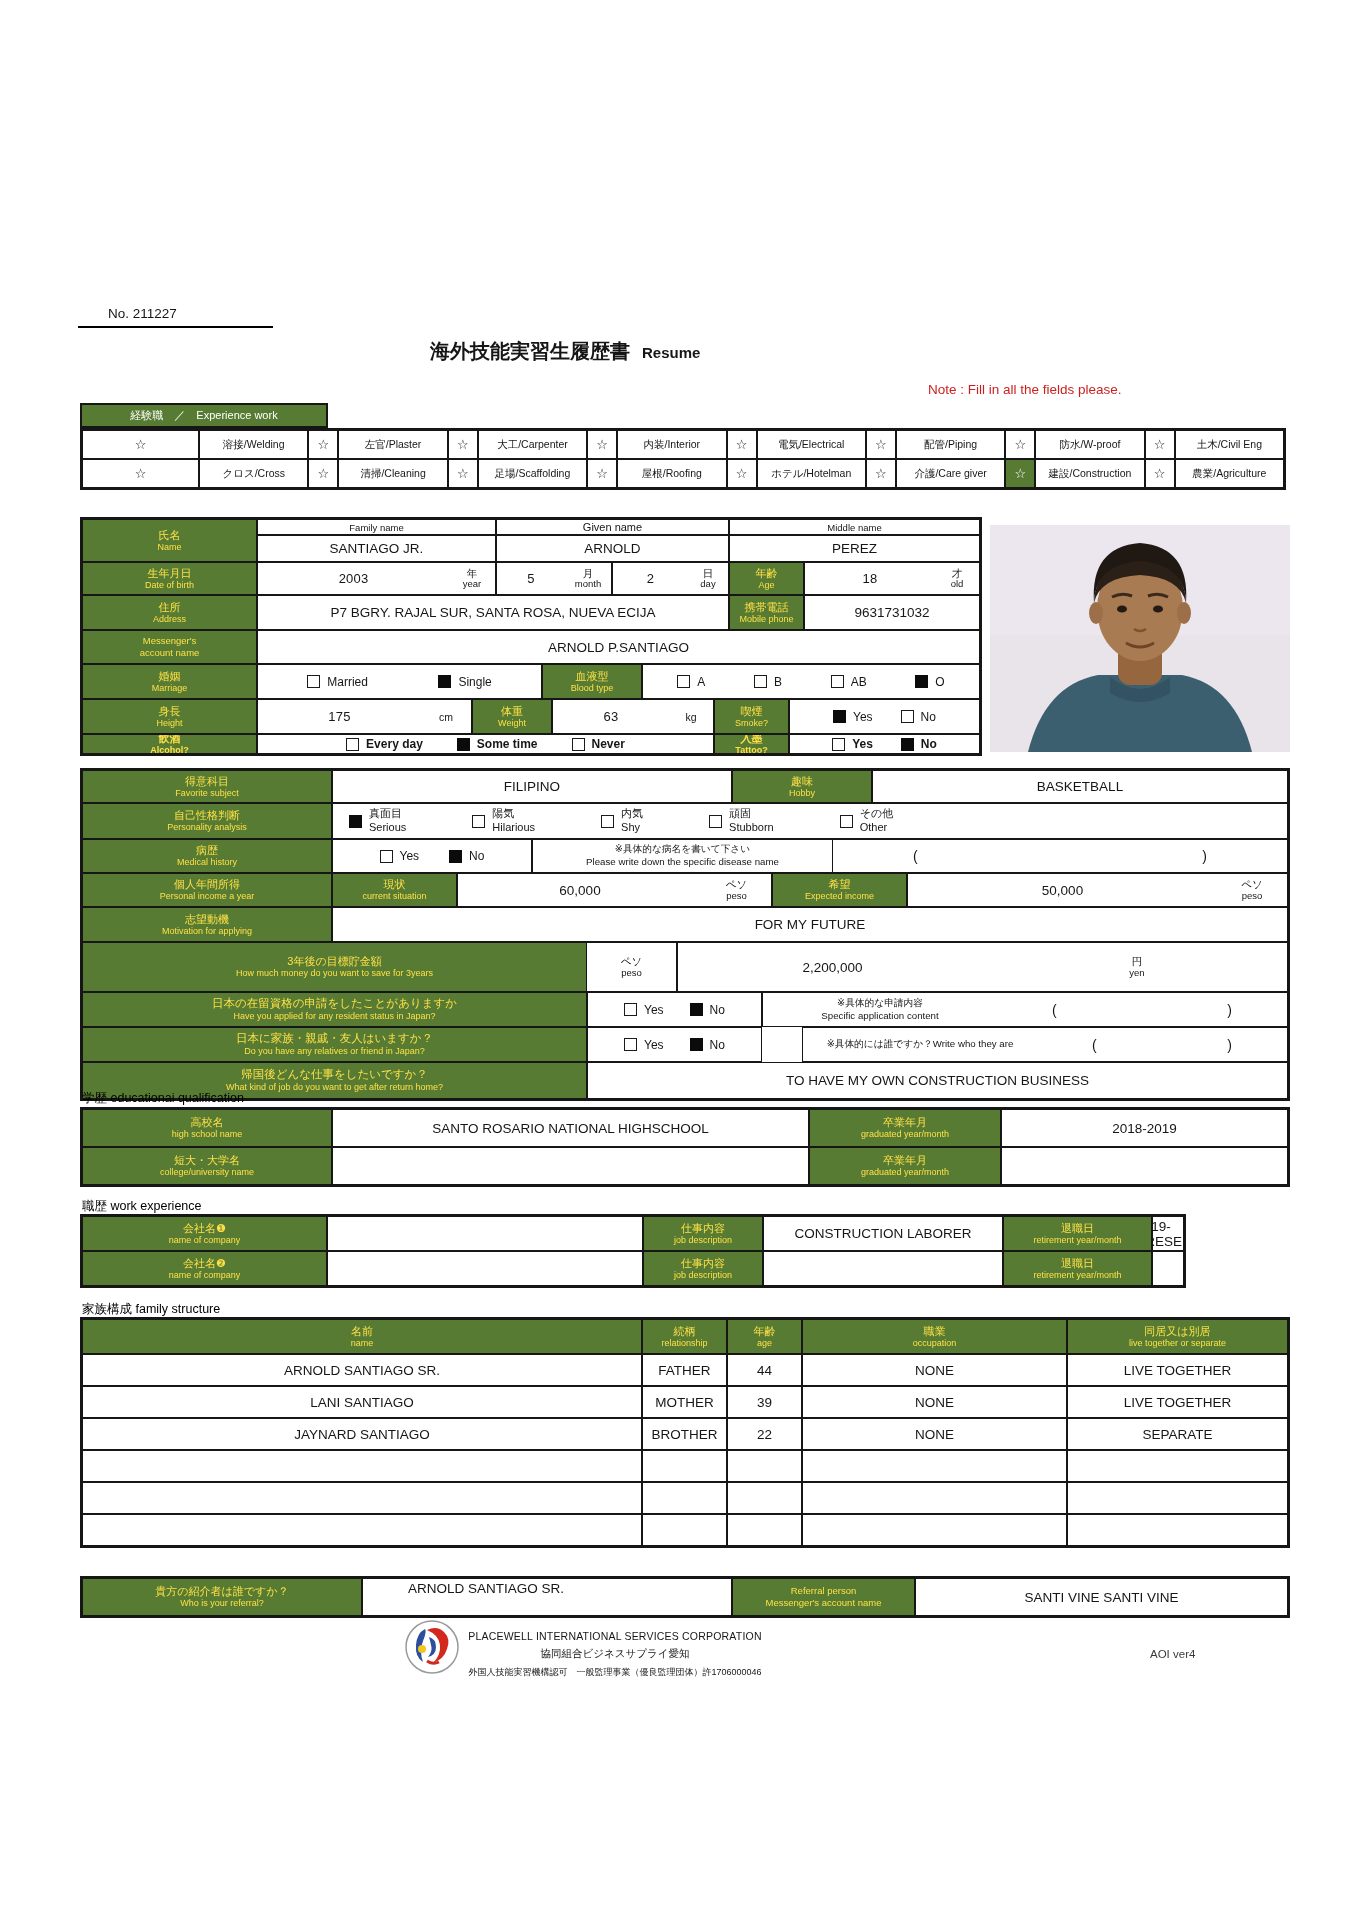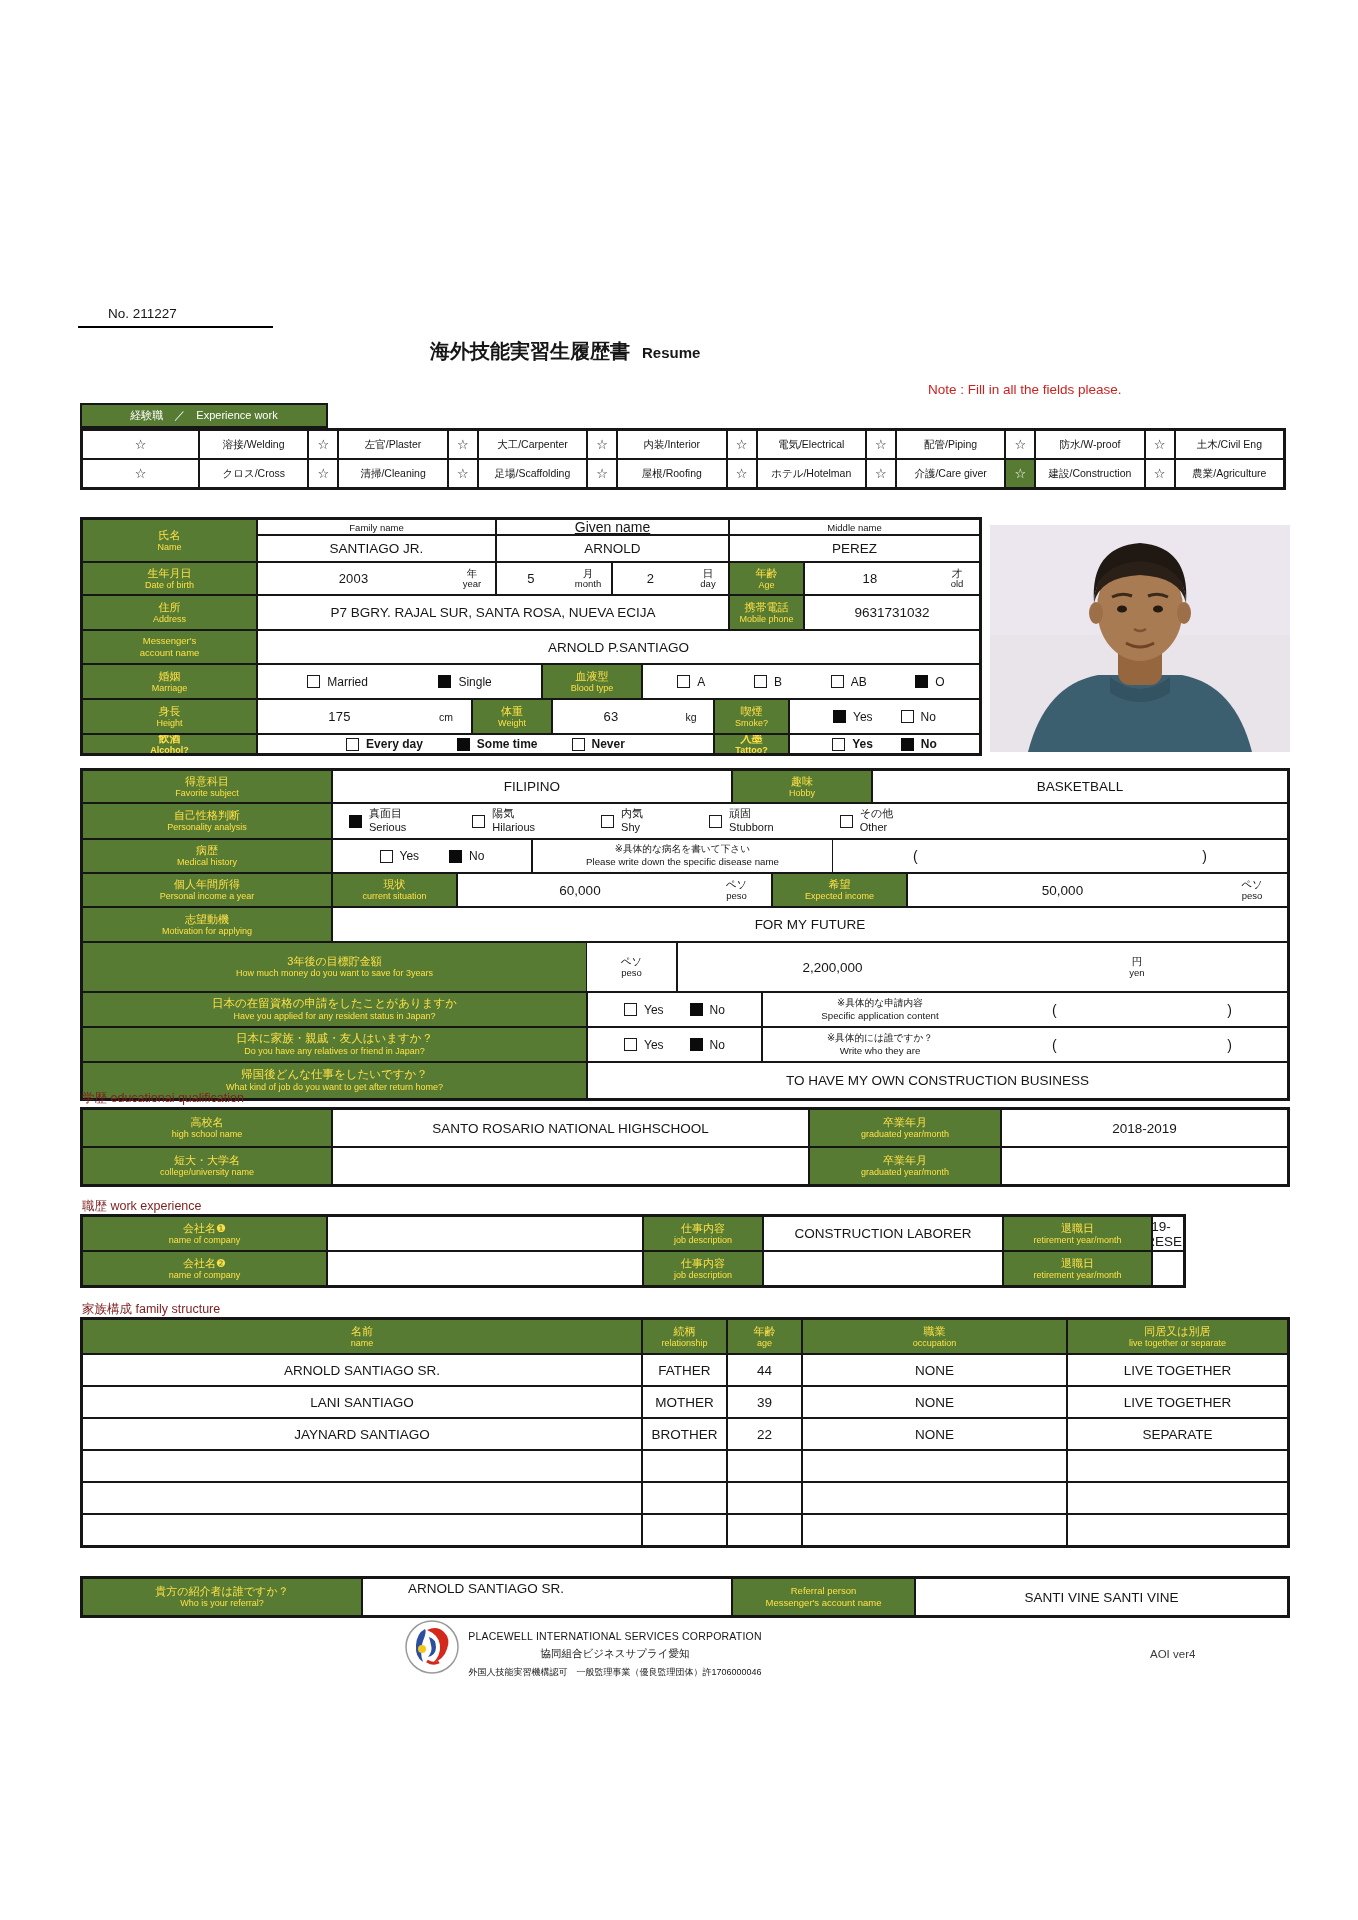--- a/index.html
+++ b/index.html
@@ -18,21 +18,21 @@
 .star{font-size:13px;}
 .star.hl{background:var(--green);color:#fff;}
 .trade{font-size:10.5px;}
 .cb{width:13px;height:13px;border:1.5px solid #1b1b1b;background:#fff;display:inline-block;flex:none;}
 .cb.checked{background:#0b0b0b;border-color:#0b0b0b;}
 .opt{display:flex;align-items:center;gap:7px;font-size:12px;}
 .unit{display:flex;flex-direction:column;text-align:center;line-height:1.1;font-size:10.5px;}
 .unit .u2{font-size:9.5px;}
 .stack{display:flex;flex-direction:column;text-align:center;line-height:1.25;}
 .note-sm{font-size:9.7px;line-height:1.3;text-align:center;}
-.secttl{font-size:12.5px;color:#7f1d1d;}
+.secttl{font-size:12.5px;color:#000000;}
 .parens{display:flex;align-items:center;justify-content:space-between;font-size:14px;}
 .vtop{align-items:flex-start;justify-content:flex-start;}
 </style>
 </head>
 <body>
 
 <div class="abs" style="left:108px;top:306px;font-size:13.5px;">No. 211227</div>
 <div class="abs" style="left:78px;top:326px;width:195px;border-top:2.5px solid #000;"></div>
 
 <div class="abs" style="left:430px;top:338px;display:flex;align-items:baseline;gap:12px;">
@@ -120,21 +120,21 @@
   <div class="row" style="height:43px;">
     <div class="cell g" style="flex:0 0 175px;">
         <span class="jp">氏名</span>
         <span class="en">Name</span>
       </div>
     <div style="flex:0 0 239px;display:flex;flex-direction:column;">
       <div class="cell" style="height:16px;font-size:9.5px;">Family name</div>
       <div class="cell big" style="flex:1;">SANTIAGO JR.</div>
     </div>
     <div style="flex:0 0 233px;display:flex;flex-direction:column;">
-      <div class="cell" style="height:16px;font-size:14px;text-decoration:underline;">Given name</div>
+      <div class="cell" style="height:16px;font-size:11px;">Given name</div>
       <div class="cell big" style="flex:1;">ARNOLD</div>
     </div>
     <div style="flex:1;display:flex;flex-direction:column;">
       <div class="cell" style="height:16px;font-size:9.5px;">Middle name</div>
       <div class="cell big" style="flex:1;">PEREZ</div>
     </div>
   </div>
 
   <div class="row" style="height:33px;">
     <div class="cell g" style="flex:0 0 175px;">
@@ -491,21 +491,21 @@
     <div class="cell" style="flex:0 0 175px;gap:26px;">
       <span class="opt">
           <span class="cb"></span>
           <span>Yes</span>
         </span>
       <span class="opt">
           <span class="cb checked"></span>
           <span>No</span>
         </span>
     </div>
-    <div class="cell note-sm" style="flex:0 0 235px;flex-direction:column;border-right:none;">
+    <div class="cell note-sm" style="flex:0 0 235px;flex-direction:row;border-right:none;margin-left:40px;">
         <span>※具体的には誰ですか？</span>
         <span>Write who they are</span>
       </div>
     <div class="cell parens" style="flex:1;padding:0 55px;border-left:none;">
         <span>(</span>
         <span>)</span>
       </div>
   </div>
 
   <div class="row" style="height:37px;">

